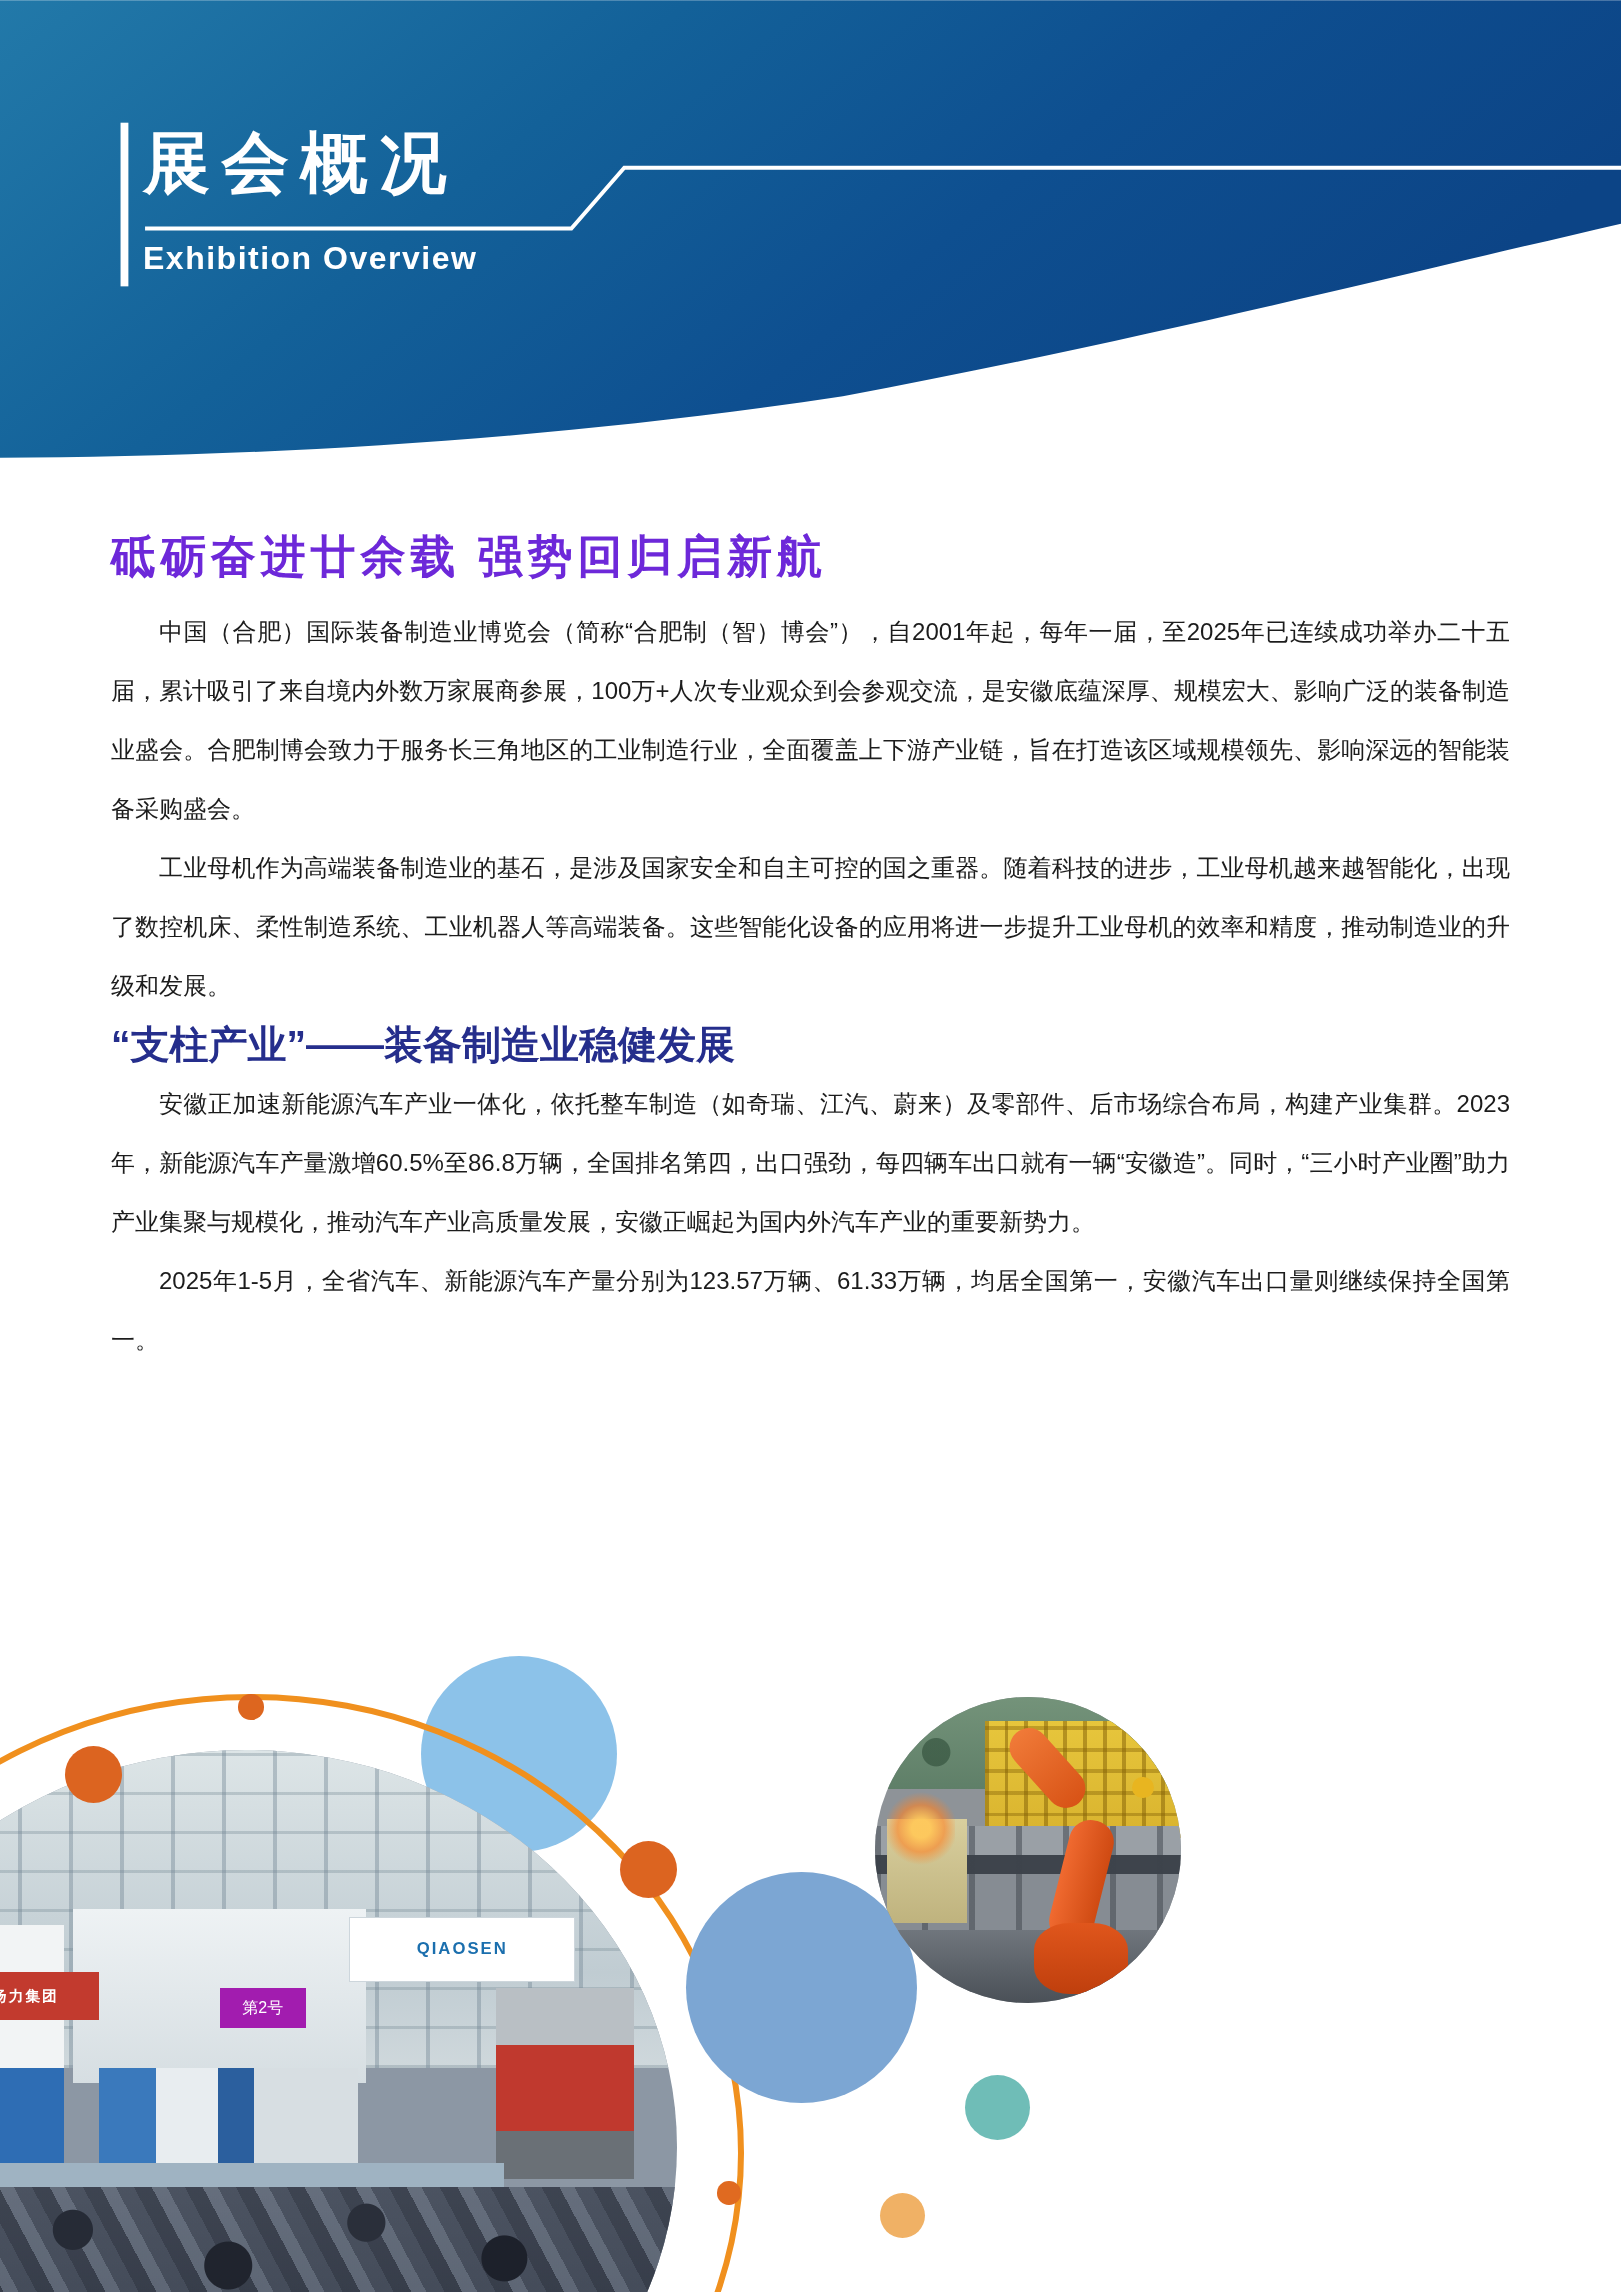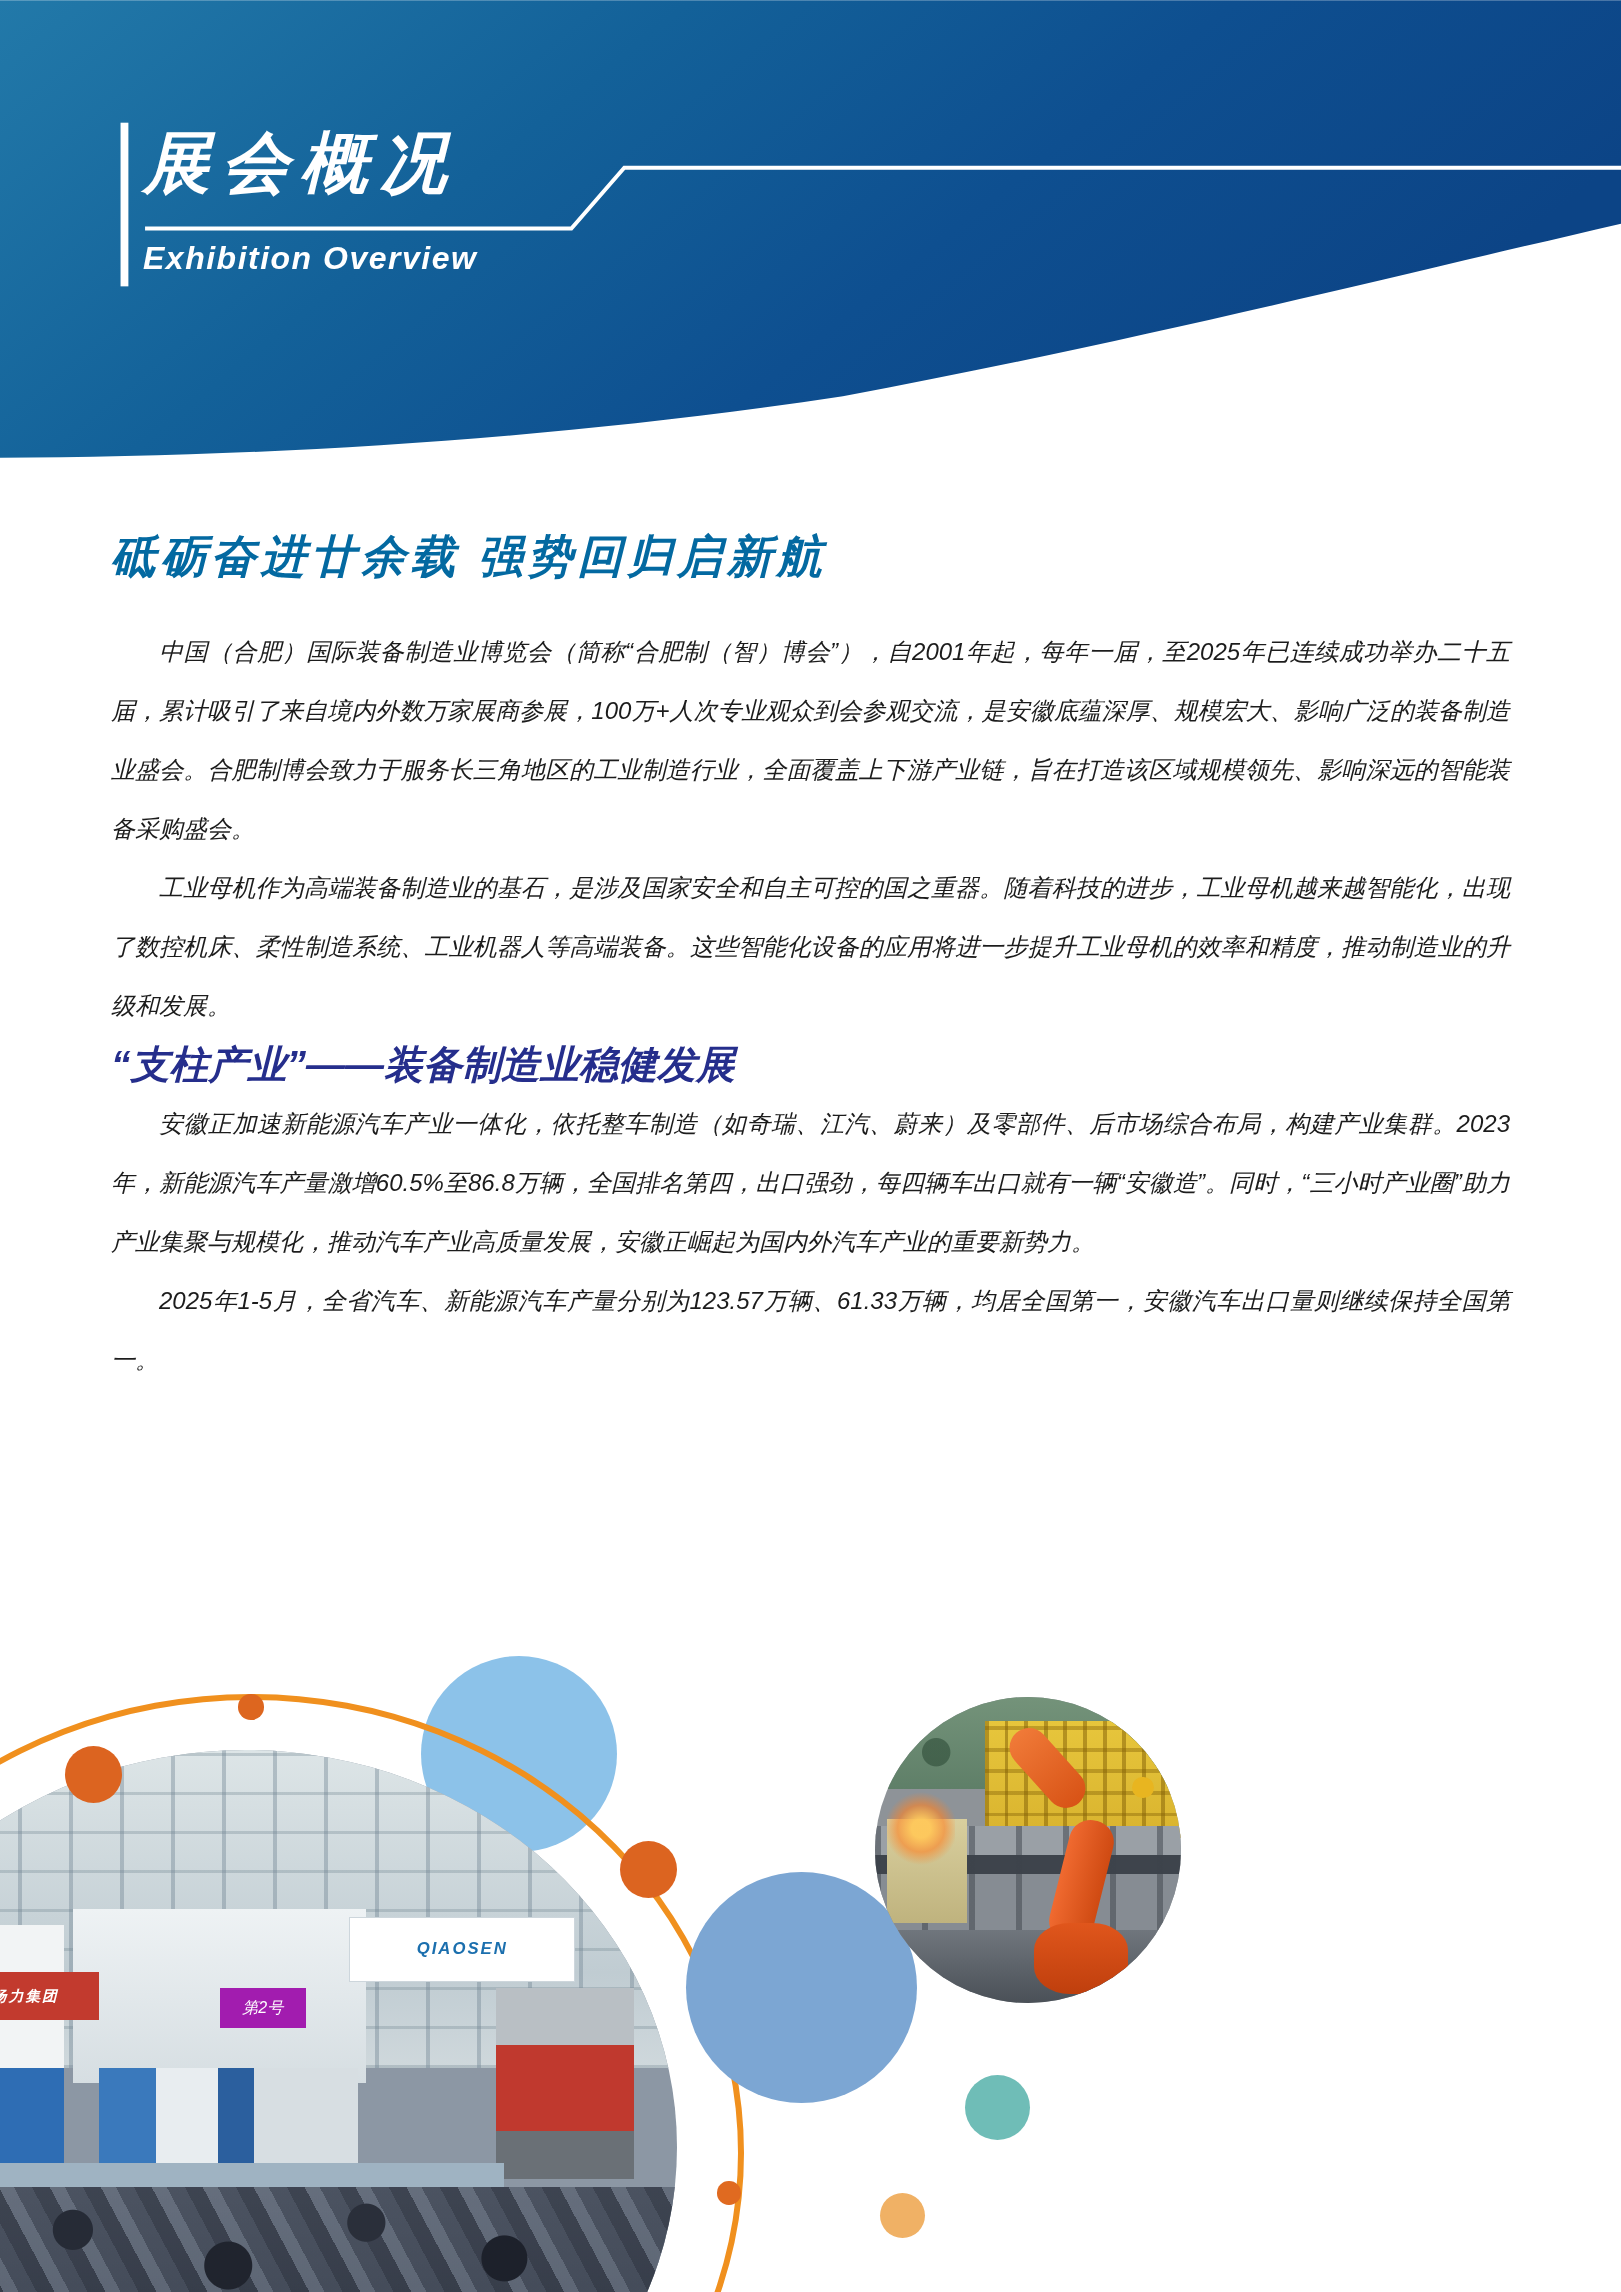--- a/index.html
+++ b/index.html
@@ -1,38 +1,37 @@
 <!DOCTYPE html>
 <html><head>
 <meta charset="utf-8">
 <style>
   html,body{margin:0;padding:0;background:#888;}
   #page{
     position:relative;width:1621px;height:2293px;margin:0 auto;
     background:#ffffff;overflow:hidden;
     font-family:"Liberation Sans","DejaVu Sans",sans-serif;
-    font-style:italic;
   }
   
   #banner-svg{position:absolute;left:0;top:0;z-index:1;}
   .hdr-cn{
     position:absolute;left:143px;top:129px;z-index:2;
     color:#ffffff;font-size:67px;font-weight:bold;letter-spacing:11.8px;line-height:1;
   }
   .hdr-en{
     position:absolute;left:143px;top:242px;z-index:2;
     color:#ffffff;font-size:32px;font-weight:bold;letter-spacing:1.5px;line-height:1;text-align:center;
   }
   
   #article{
     position:absolute;left:111px;top:527px;width:1399px;z-index:5;
   }
   .headline{
-    color:#0369a1;font-size:45px;font-weight:bold;letter-spacing:4.9px;
-    line-height:59px;margin:0 0 36px 0;
+    color:#6d28d9;font-size:45px;font-weight:bold;letter-spacing:4.9px;
+    line-height:59px;margin:0 0 16px 0;
   }
   .body-p{
     margin:0;color:#1c1c1c;font-size:24px;line-height:59px;
     text-align:justify;text-indent:2em;
   }
   .sec-h{
     margin:0;color:#252E8C;font-size:39px;font-weight:bold;line-height:59px;
   }
   
   .circ{position:absolute;border-radius:50%;}

